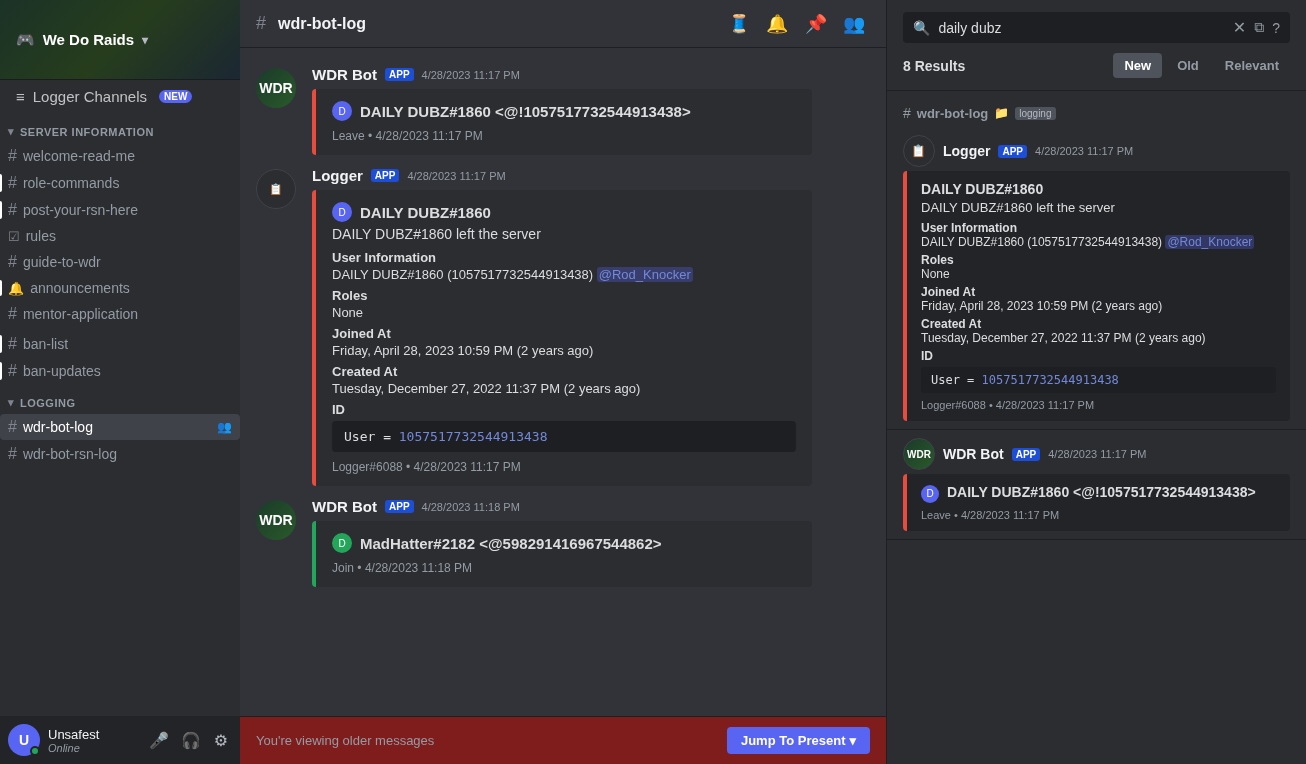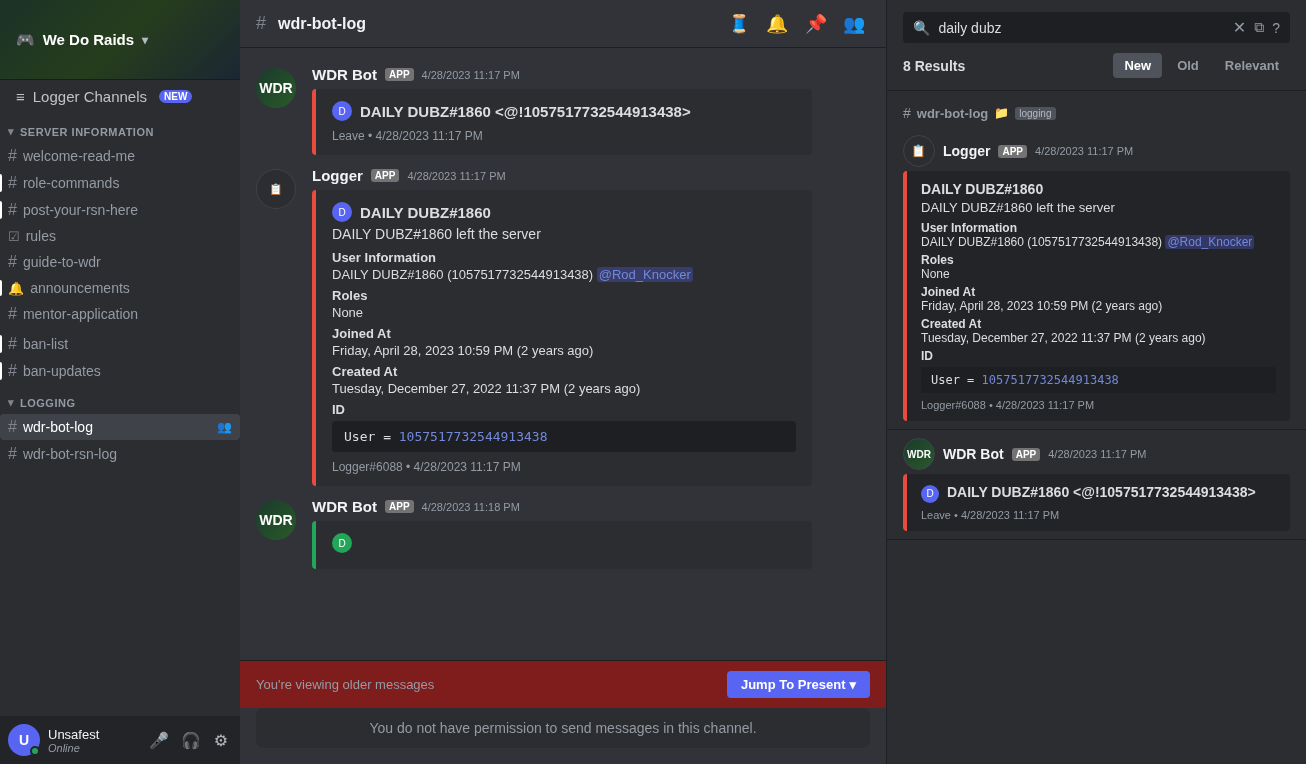--- a/index.html
+++ b/index.html
@@ -41,21 +41,21 @@
     .header-actions { margin-left: auto; display: flex; gap: 8px; align-items: center; }
     .header-btn { background: none; border: none; color: #b5bac1; cursor: pointer; padding: 4px; font-size: 18px; border-radius: 4px; }
 
     
     #messages-area { flex: 1; overflow-y: auto; padding: 16px 0; background: #313338; }
     .message-group { display: flex; gap: 16px; padding: 2px 16px 2px 16px; position: relative; }
     .avatar-col { width: 40px; flex-shrink: 0; margin-top: 2px; }
     .message-content { flex: 1; min-width: 0; }
     .message-header { display: flex; align-items: center; gap: 8px; margin-bottom: 2px; }
     .msg-author { font-weight: 600; font-size: 15px; color: #f2f3f5; }
-    .app-badge { background: #737373; color: #fff; font-size: 10px; font-weight: 700; padding: 1px 4px; border-radius: 3px; }
+    .app-badge { background: #1d4ed8; color: #fff; font-size: 10px; font-weight: 700; padding: 1px 4px; border-radius: 3px; }
     .msg-timestamp { font-size: 11px; color: #949ba4; }
 
     
     .embed { border-left: 4px solid #e74c3c; background: #2b2d31; border-radius: 4px; padding: 12px 16px; margin-top: 6px; max-width: 500px; }
     .embed-author { display: flex; align-items: center; gap: 8px; margin-bottom: 4px; }
     .embed-author-icon { width: 20px; height: 20px; border-radius: 50%; background: #5865f2; display: flex; align-items: center; justify-content: center; font-size: 10px; color: #fff; }
     .embed-author-name { font-weight: 600; font-size: 15px; color: #dcddde; }
     .embed-desc { font-size: 14px; color: #dcddde; margin-bottom: 8px; }
     .embed-field { margin-bottom: 6px; }
     .embed-field-name { font-size: 13px; font-weight: 700; color: #dcddde; margin-bottom: 2px; }
@@ -290,37 +290,36 @@
       </div>
       <div class="message-content">
         <div class="message-header">
           <span class="msg-author">WDR Bot</span>
           <span class="app-badge">APP</span>
           <span class="msg-timestamp">4/28/2023 11:18 PM</span>
         </div>
         <div class="embed green-bar">
           <div class="embed-author">
             <div class="embed-author-icon" style="background:#23a55a;">D</div>
-          </div>
+            <div class="embed-author-name">MadHatter#2182 &lt;@598291416967544862&gt;</div>
+          </div>
+          <div class="embed-footer">Join • 4/28/2023 11:18 PM</div>
         </div>
       </div>
     </div>
   </div>
 
   <div id="older-banner">
     <span id="older-text">You're viewing older messages</span>
     <button id="jump-btn">
       <span>Jump To Present</span>
       <span>▾</span>
     </button>
   </div>
 
-  <div id="input-area">
-    <div id="no-permission">You do not have permission to send messages in this channel.</div>
-  </div>
 </div>
 
 <div id="search-panel">
   <div id="search-header">
     <div id="search-bar">
       <span style="color:#949ba4;">🔍</span>
       <input id="search-input" value="daily dubz" style="">
       <button id="search-close">✕</button>
       <span style="color:#949ba4; font-size:14px;">⧉</span>
       <span style="color:#949ba4; font-size:14px;">?</span>

